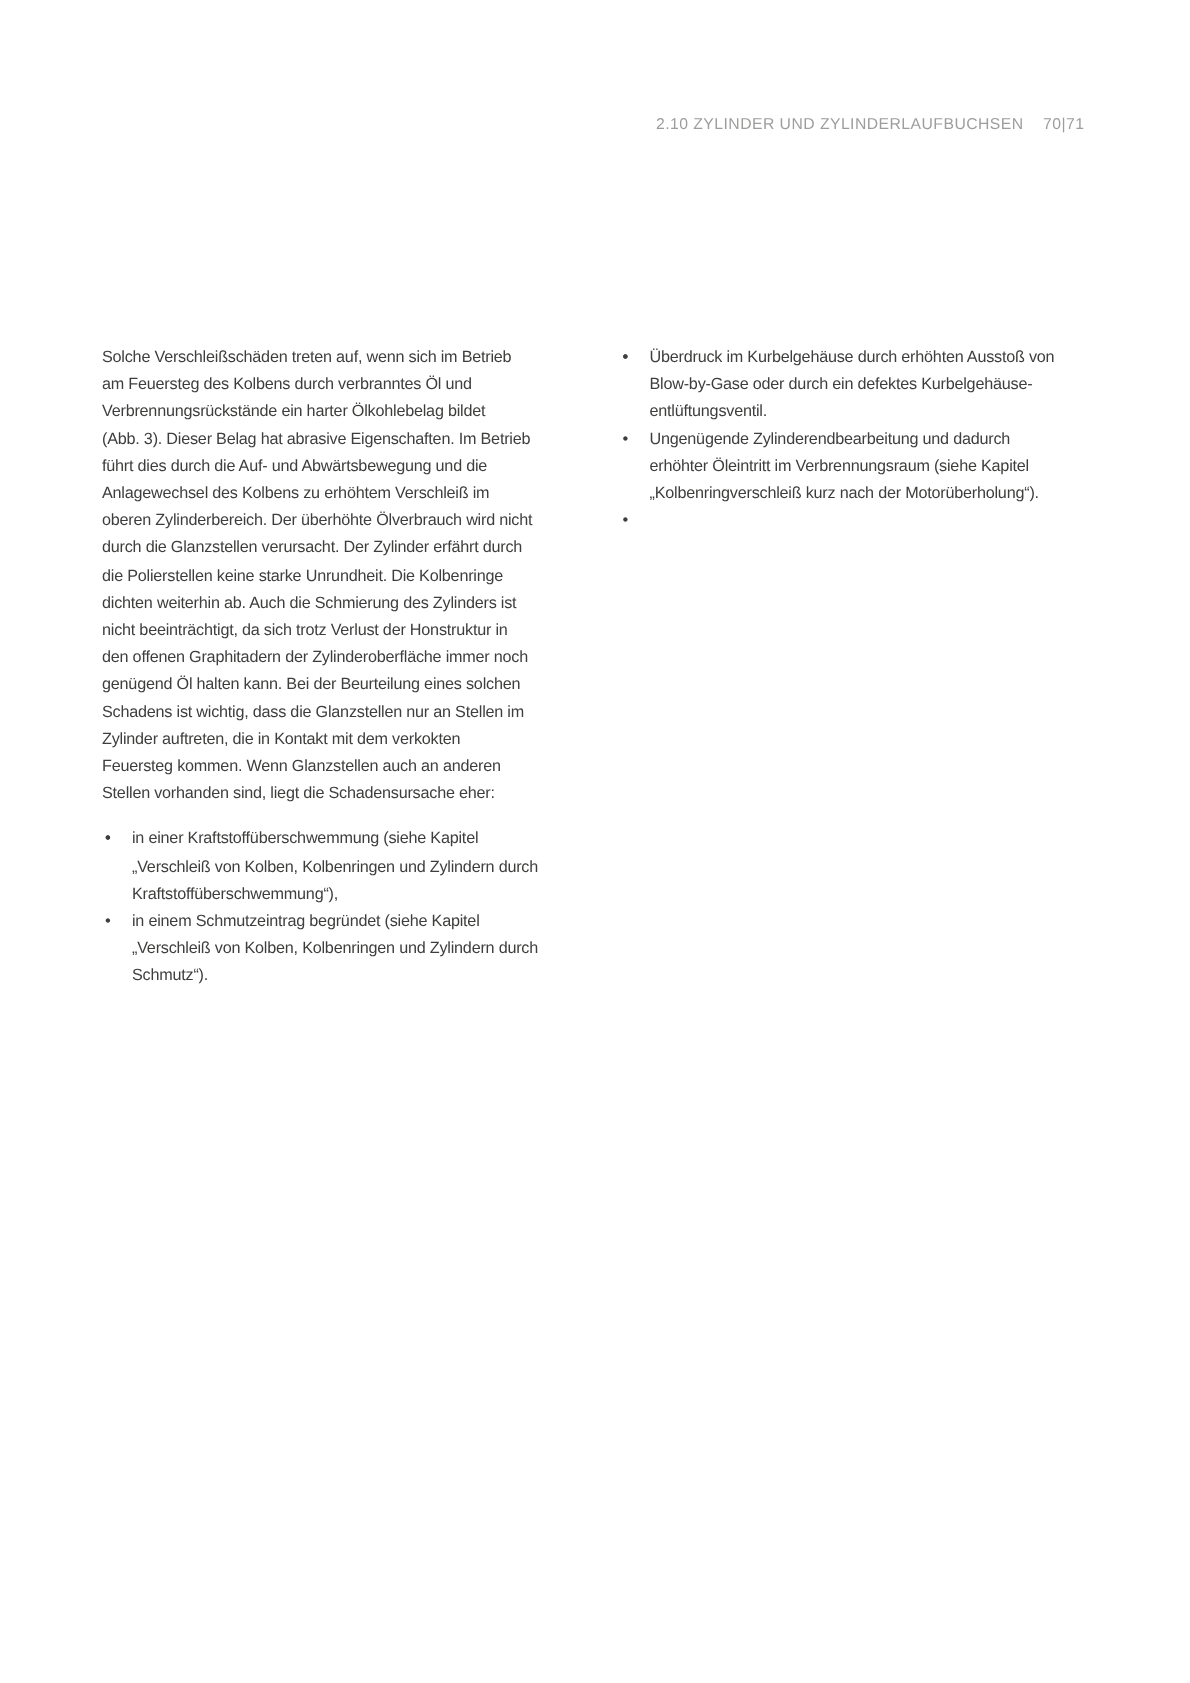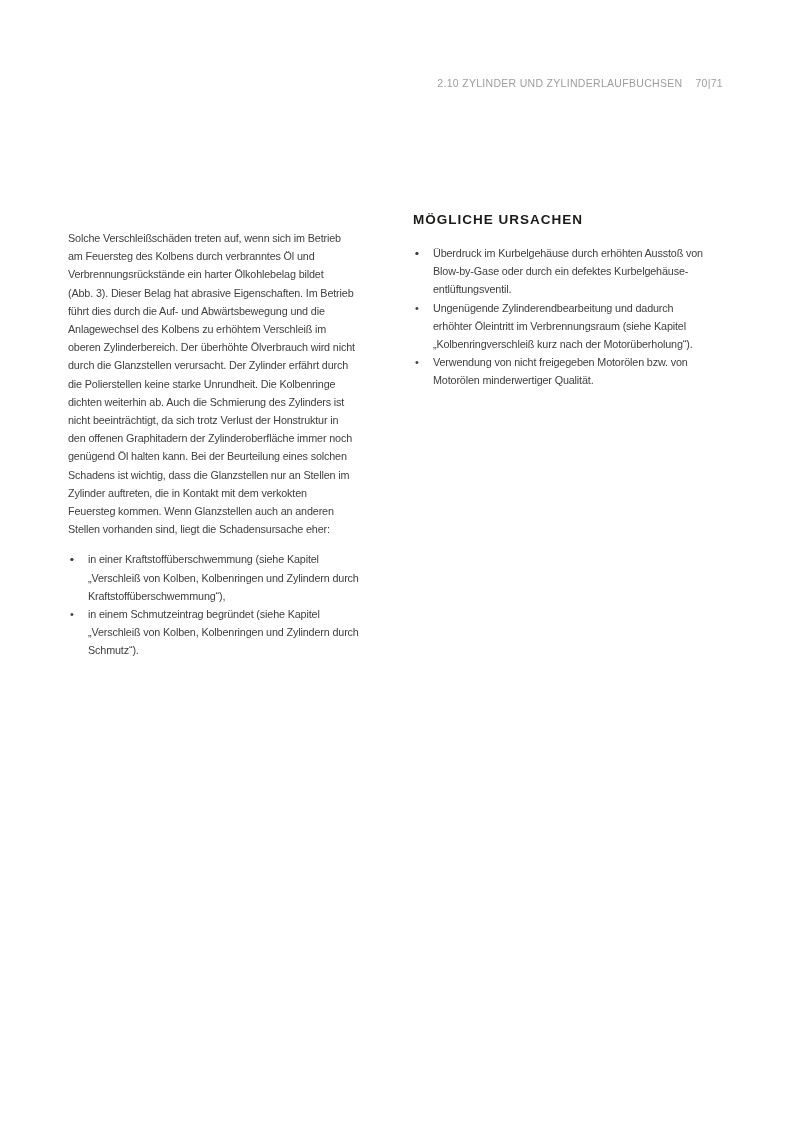--- a/index.html
+++ b/index.html
@@ -116,38 +116,35 @@
       <li>
         <span class="dot">•</span>
         <span class="lines">in einem Schmutzeintrag begründet (siehe Kapitel
 „Verschleiß von Kolben, Kolbenringen und Zylindern durch
 Schmutz“).</span>
       </li>
     </ul>
   </section>
 
   <section class="column col-right">
-    <h2 class="section-heading">MÖGLICHE URSACHEN</h2>
     <ul class="bullets first-block">
       <li>
         <span class="dot">•</span>
       </li>
       <li>
         <span class="dot">•</span>
         <span class="lines">Überdruck im Kurbelgehäuse durch erhöhten Ausstoß von
 Blow-by-Gase oder durch ein defektes Kurbelgehäuse-
 entlüftungsventil.</span>
       </li>
       <li>
         <span class="dot">•</span>
         <span class="lines">Ungenügende Zylinderendbearbeitung und dadurch
 erhöhter Öleintritt im Verbrennungsraum (siehe Kapitel
 „Kolbenringverschleiß kurz nach der Motorüberholung“).</span>
       </li>
       <li>
         <span class="dot">•</span>
-        <span class="lines">Verwendung von nicht freigegeben Motorölen bzw. von
-Motorölen minderwertiger Qualität.</span>
       </li>
     </ul>
   </section>
 
 </div>
 
 </body></html>

